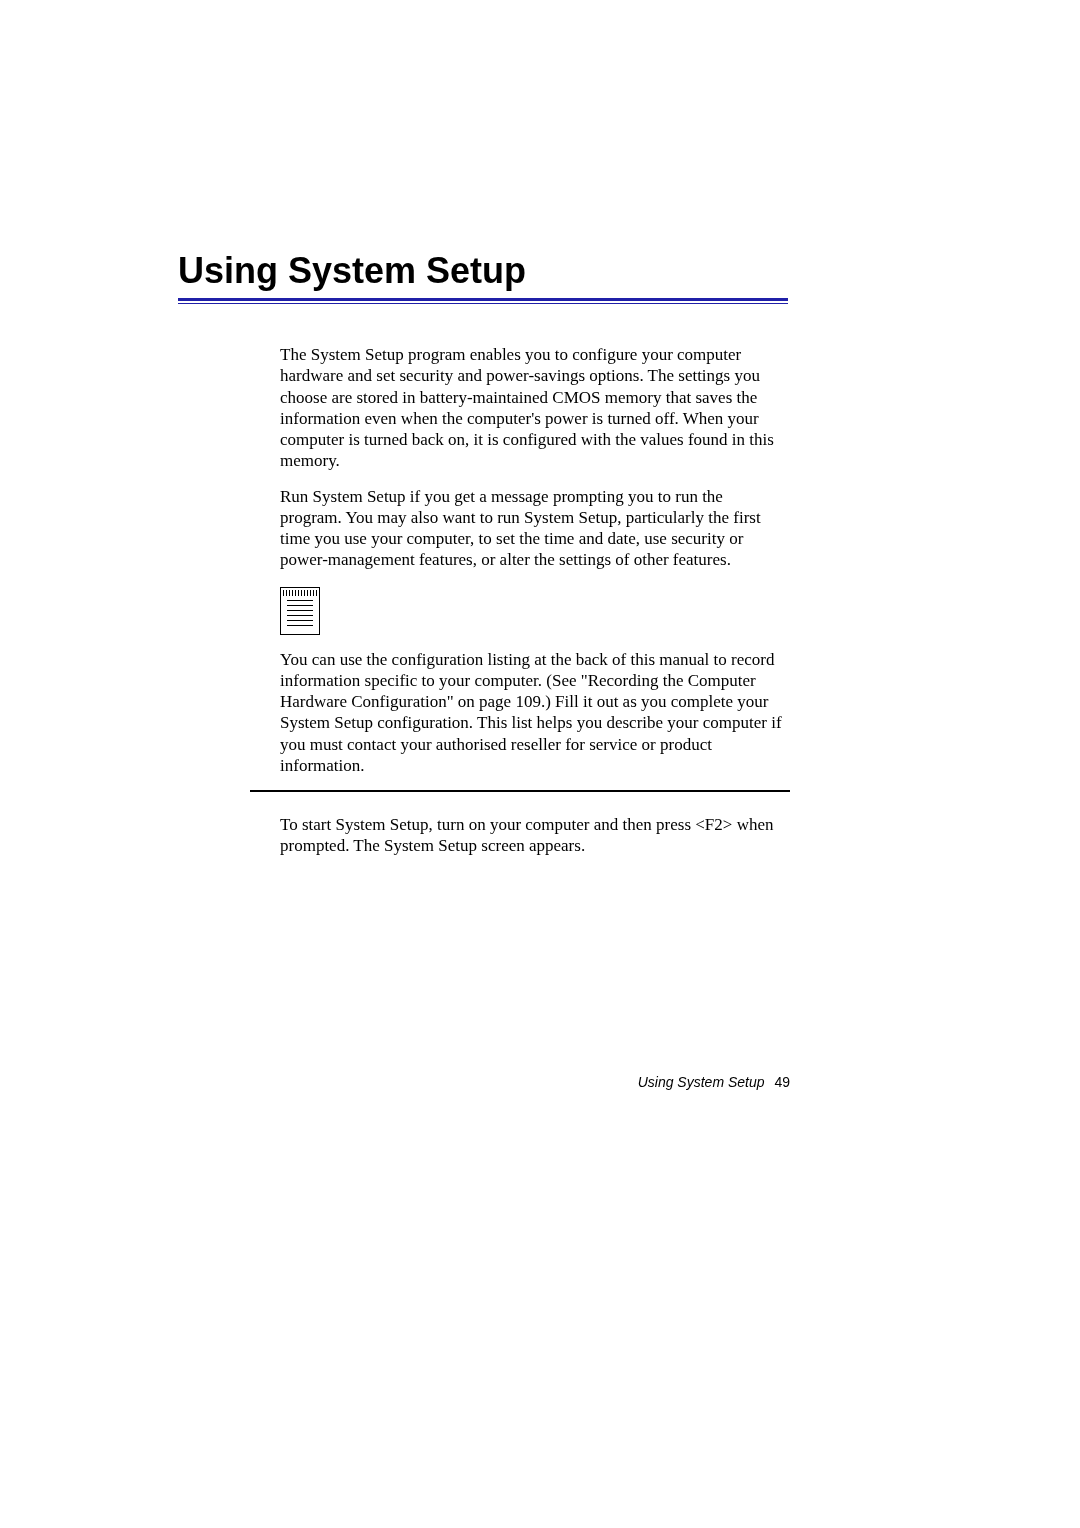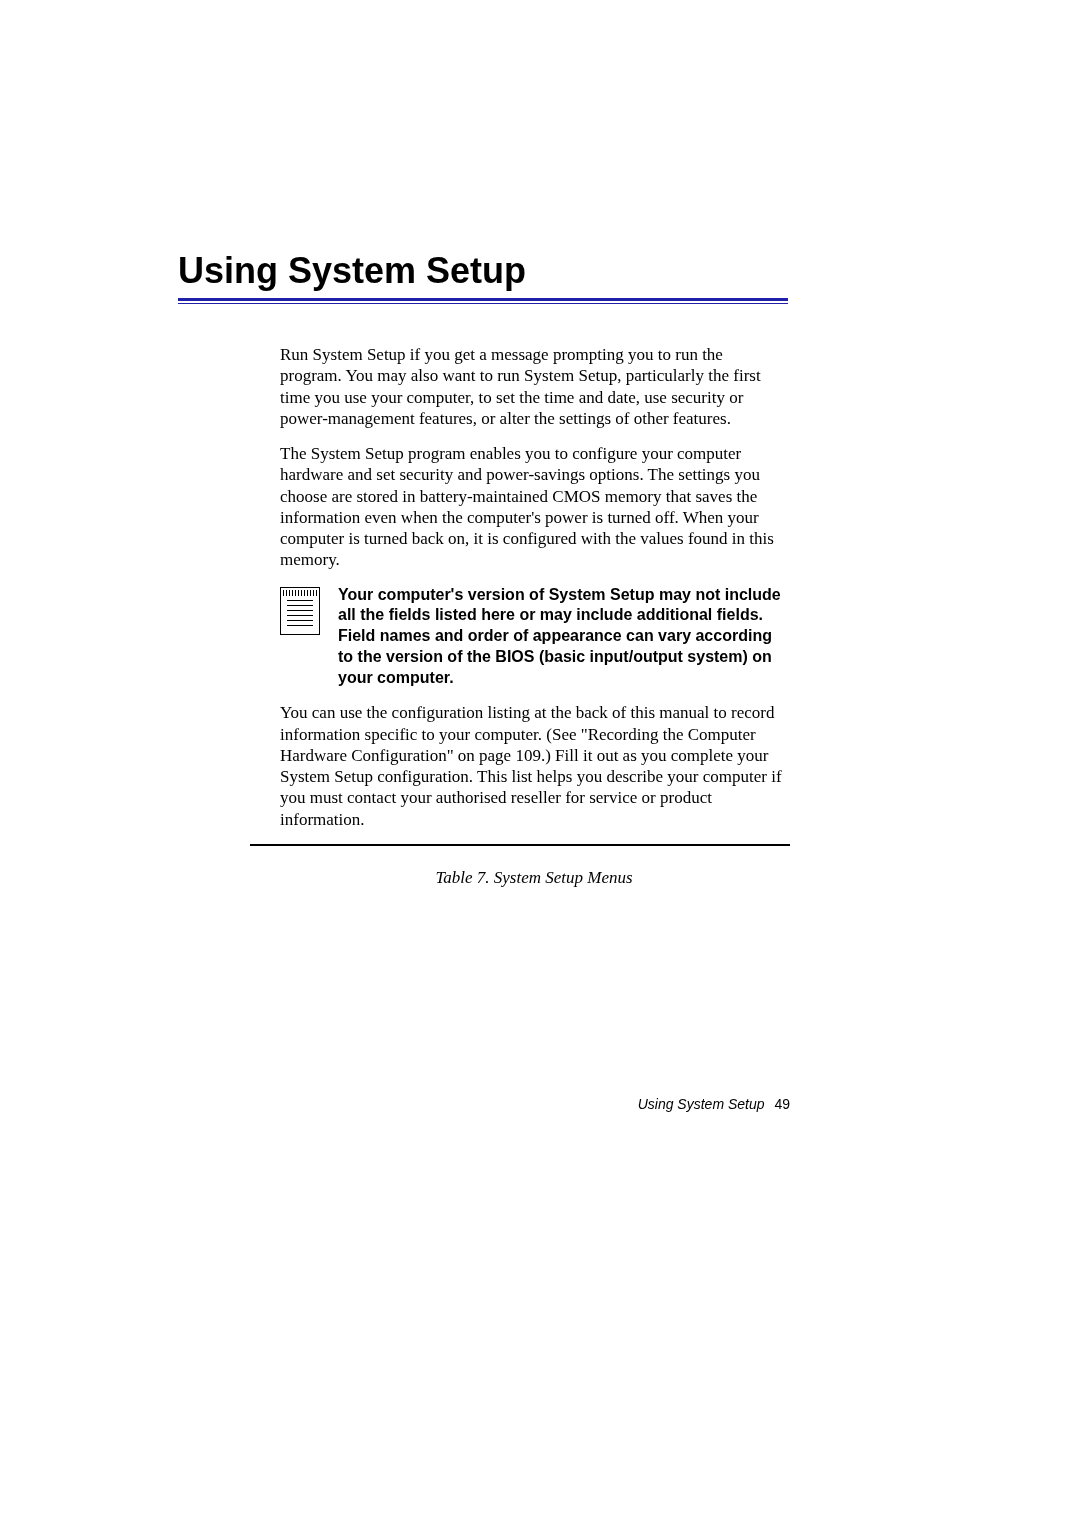--- a/index.html
+++ b/index.html
@@ -128,63 +128,62 @@
   .menu-table td {
     text-align: left;
     padding: 6px 6px 2px 6px;
     vertical-align: top;
   }
   .menu-table .col-menu {
     width: 110px;
   }
   .footer {
     position: absolute;
-    bottom: 416px;
+    bottom: 438px;
     right: 290px;
     font-style: italic;
     font-size: 14px;
     font-family: Arial, Helvetica, sans-serif;
   }
   .footer .pagenum {
     font-style: normal;
     margin-left: 6px;
   }
 </style>
 </head>
 <body>
 
 <div class="page">
 
   <h1 class="chapter-title">Using System Setup</h1>
   <div class="title-underline"></div>
 
   <div class="body-block">
 
+    <p class="para">The System Setup program enables you to configure your computer hardware and set security and power-savings options. The settings you choose are stored in battery-maintained CMOS memory that saves the information even when the computer's power is turned off. When your computer is turned back on, it is configured with the values found in this memory.</p>
+
     <p class="para">Run System Setup if you get a message prompting you to run the program. You may also want to run System Setup, particularly the first time you use your computer, to set the time and date, use security or power-management features, or alter the settings of other features.</p>
-
-    <p class="para">The System Setup program enables you to configure your computer hardware and set security and power-savings options. The settings you choose are stored in battery-maintained CMOS memory that saves the information even when the computer's power is turned off. When your computer is turned back on, it is configured with the values found in this memory.</p>
 
     <div class="note-row">
       <div class="note-icon">
         <div class="top-strip"></div>
         <div class="lines"></div>
       </div>
-      <div class="note-text">Your computer's version of System Setup may not include all the fields listed here or may include additional fields. Field names and order of appearance can vary according to the version of the BIOS (basic input/output system) on your computer.</div>
     </div>
 
     <p class="para">You can use the configuration listing at the back of this manual to record information specific to your computer. (See "Recording the Computer Hardware Configuration" on page 109.) Fill it out as you complete your System Setup configuration. This list helps you describe your computer if you must contact your authorised reseller for service or product information.</p>
   </div>
 
   <div class="section-underline"></div>
 
   <div class="body-block">
 
+    <p class="para">To start System Setup, turn on your computer and then press &lt;F2&gt; when prompted. The System Setup screen appears.</p>
 
 
-    <div class="table-caption">Table 7.  System Setup Menus</div>
 
 
   </div>
 
   <div class="footer">
     <span>Using System Setup</span>
     <span class="pagenum">49</span>
   </div>
 
 </div>

